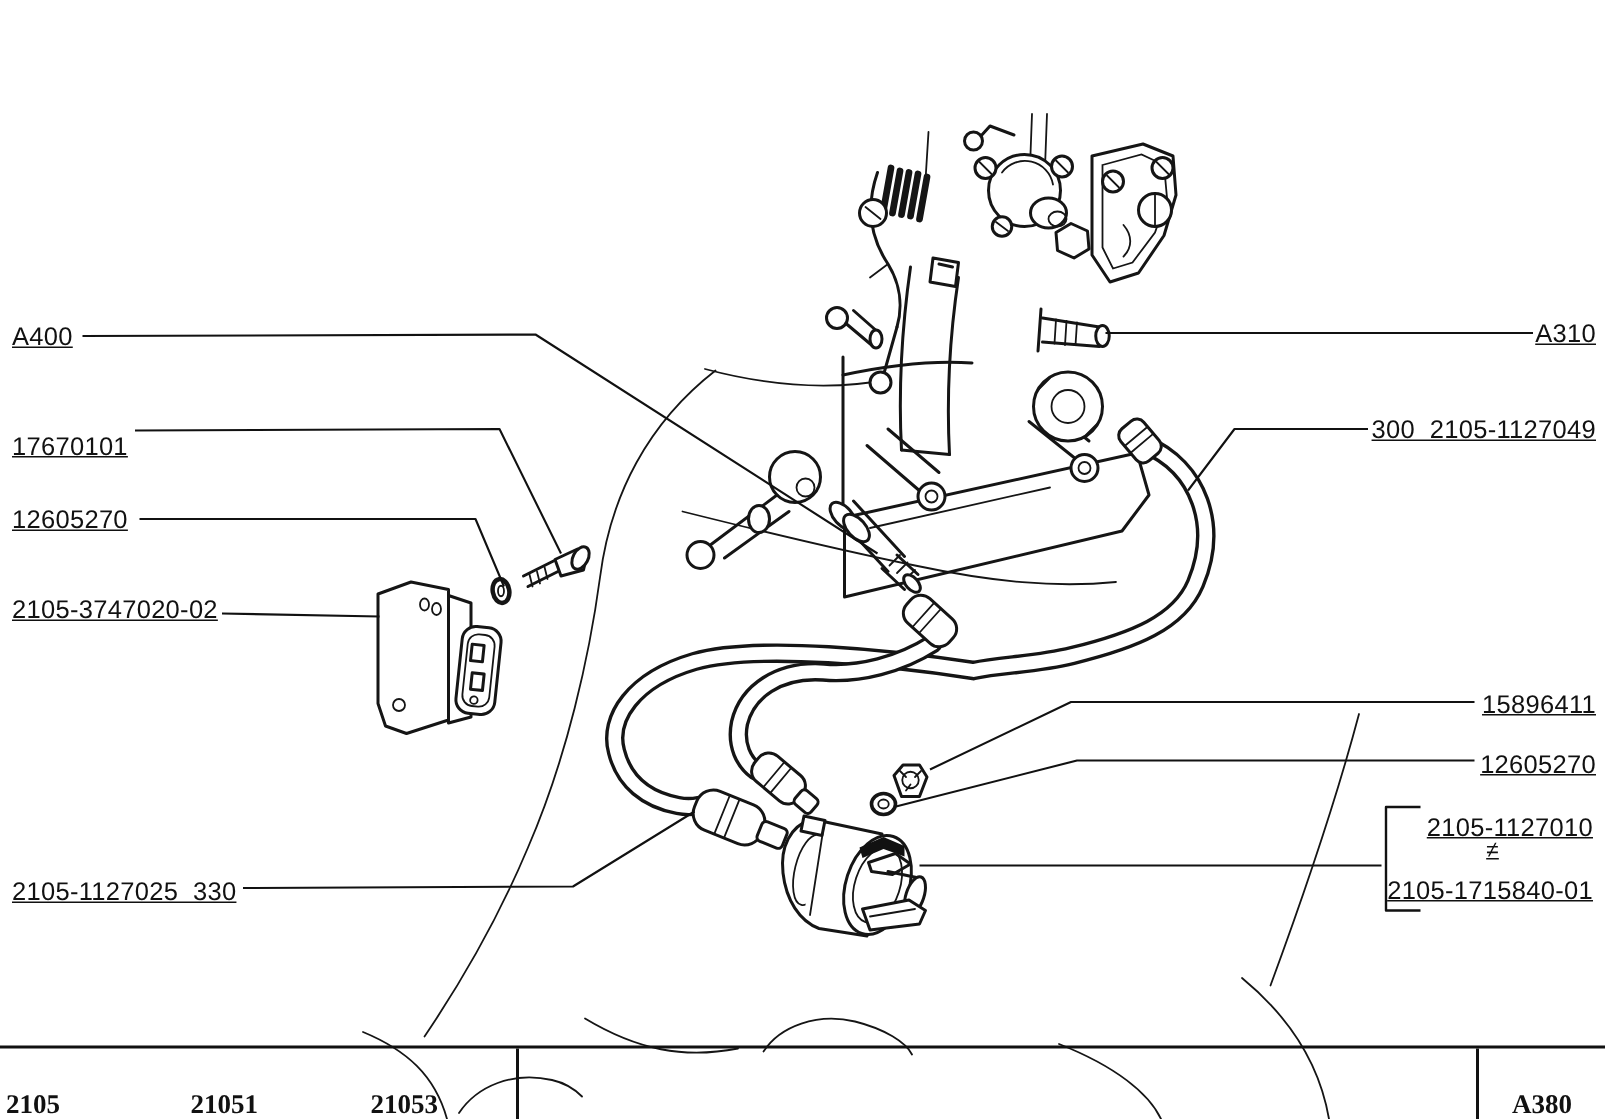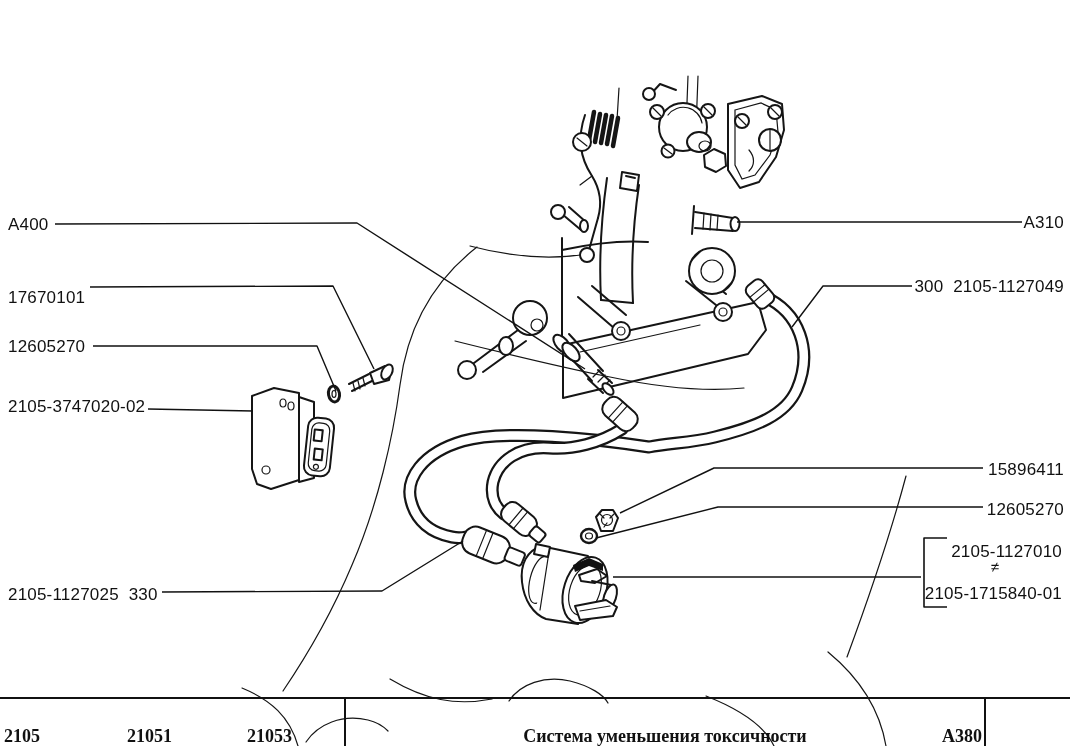--- a/index.html
+++ b/index.html
@@ -1,19 +1,19 @@
 <!DOCTYPE html>
 <html><head>
 <meta charset="utf-8">
 <style>
   html,body{margin:0;padding:0;background:#fff;}
   .stage{position:relative;width:1070px;height:746px;background:#fff;overflow:hidden;
          font-family:"Liberation Sans",sans-serif;color:#111;}
   .stage svg{position:absolute;left:0;top:0;}
-  .co{position:absolute;font-size:17px;white-space:nowrap;letter-spacing:.2px;color:#111;}
+  .co{position:absolute;font-size:17px;white-space:nowrap;letter-spacing:.2px;color:#111;text-decoration:underline;}
   .co-r{text-align:left;}
   #lbl-a400{left:8px;top:215px}
   #lbl-17670101{left:8px;top:288px}
   #lbl-12605270-left{left:8px;top:337px}
   #lbl-3747020{left:8px;top:397px}
   #lbl-1127025{left:8px;top:585px}
   #lbl-a310{right:6px;top:213px}
   #lbl-1127049{right:6px;top:277px}
   #lbl-15896411{right:6px;top:460px}
   #lbl-12605270-right{right:6px;top:500px}
@@ -24,21 +24,21 @@
           border-top:2.5px solid #111;font-family:"Liberation Serif",serif;
           font-weight:bold;font-size:18px;color:#111;}
   .vdiv{position:absolute;top:0;bottom:0;width:2px;background:#111;}
   #vdiv-1{left:344px}
   #vdiv-2{left:984px}
   .fcell{position:absolute;top:13px;line-height:20px;white-space:nowrap;margin-top:14px;}
   #fc-m0{left:4px}
   #fc-m1{left:127px}
   #fc-m2{left:247px}
   #fc-title{left:346px;width:638px;text-align:center}
-  #fc-code{left:942px;width:84px;}
+  #fc-code{left:986px;width:84px;text-align:center}
   .ln{fill:none;stroke:#151515;stroke-width:2;stroke-linecap:round;stroke-linejoin:round;}
   .tn{fill:none;stroke:#151515;stroke-width:1.2;stroke-linecap:round;}
   .wf{fill:#ffffff;stroke:#151515;stroke-width:2;stroke-linejoin:round;}
   .ldr{fill:none;stroke:#111;stroke-width:1.4;stroke-linejoin:round;}
   .hoseO{fill:none;stroke:#151515;stroke-width:13;stroke-linecap:round;}
   .hoseI{fill:none;stroke:#ffffff;stroke-width:8.5;stroke-linecap:round;}
   .coil{fill:none;stroke:#151515;stroke-width:4.5;stroke-linecap:round;}
 </style>
 </head>
 <body>
@@ -259,17 +259,16 @@
   <div class="co co-r" id="lbl-1127010">2105-1127010</div>
   <div class="co" id="lbl-neq">≠</div>
   <div class="co co-r" id="lbl-1127010-01">2105-1715840-01</div>
 
   <div class="footer">
     <div class="vdiv" id="vdiv-1"></div>
     <div class="vdiv" id="vdiv-2"></div>
     <div class="fcell" id="fc-m0">2105</div>
     <div class="fcell" id="fc-m1">21051</div>
     <div class="fcell" id="fc-m2">21053</div>
-    <div class="fcell" id="fc-title">Система уменьшения токсичности</div>
     <div class="fcell" id="fc-code">A380</div>
   </div>
 
 </div>
 
 </body></html>

